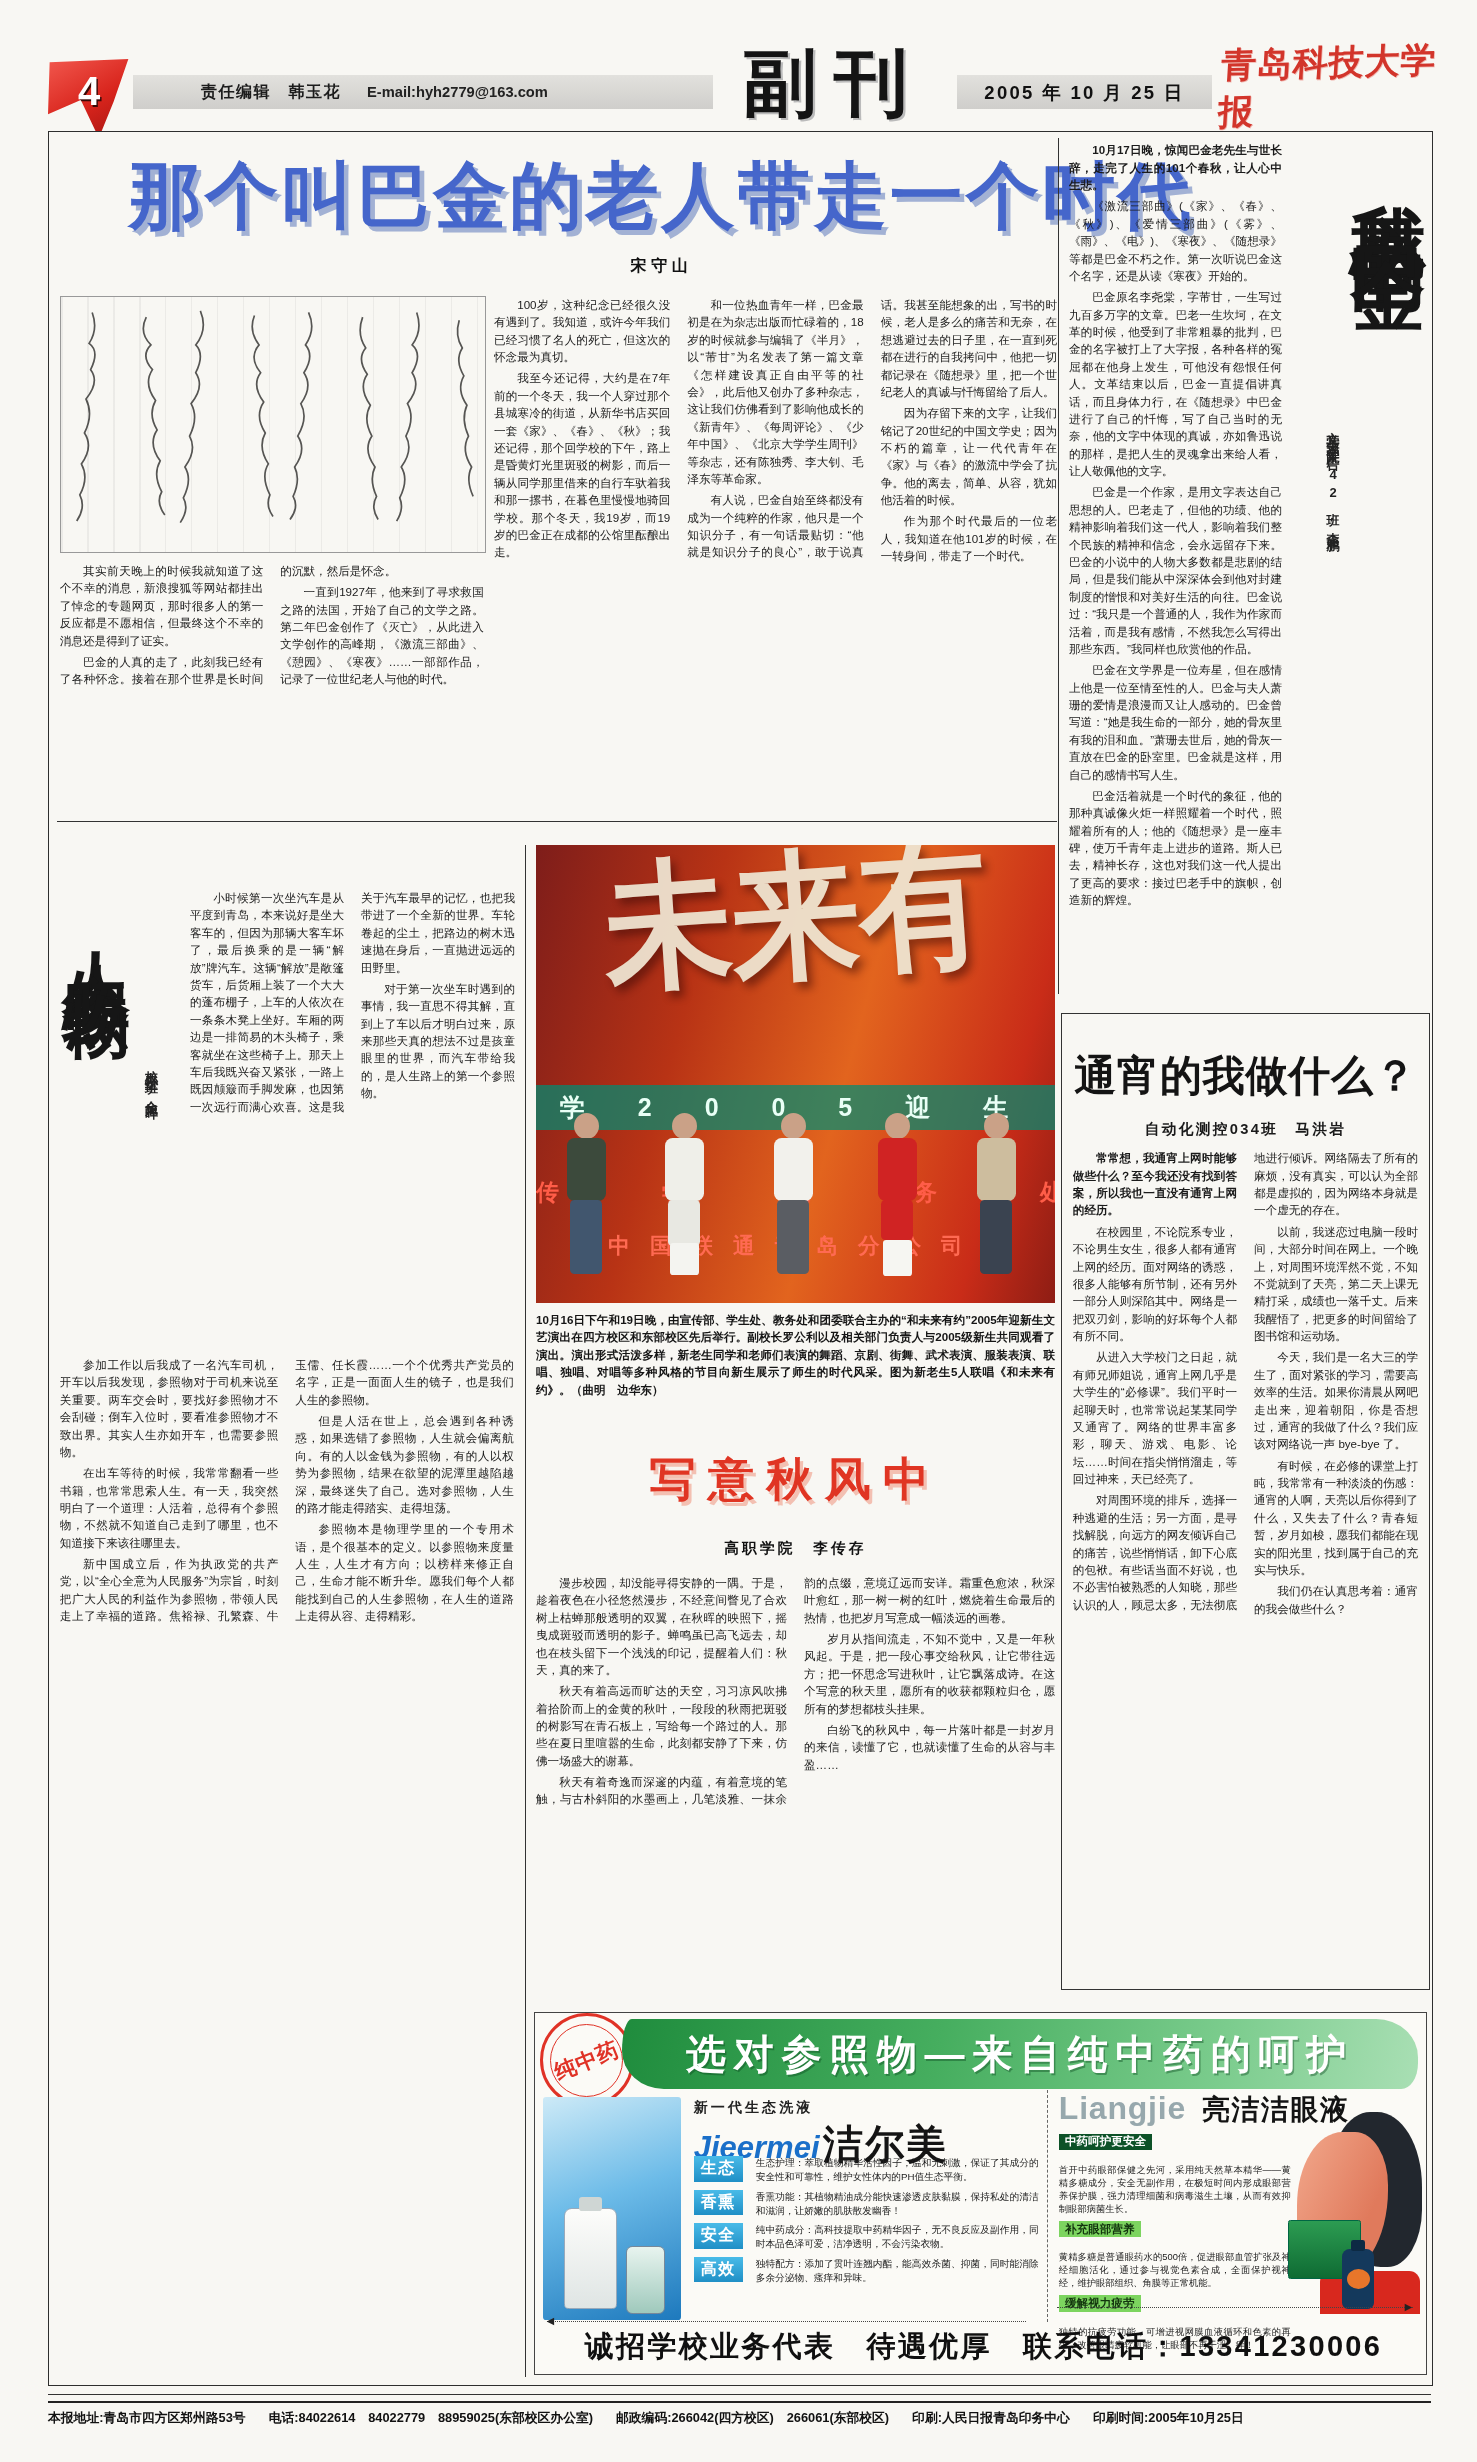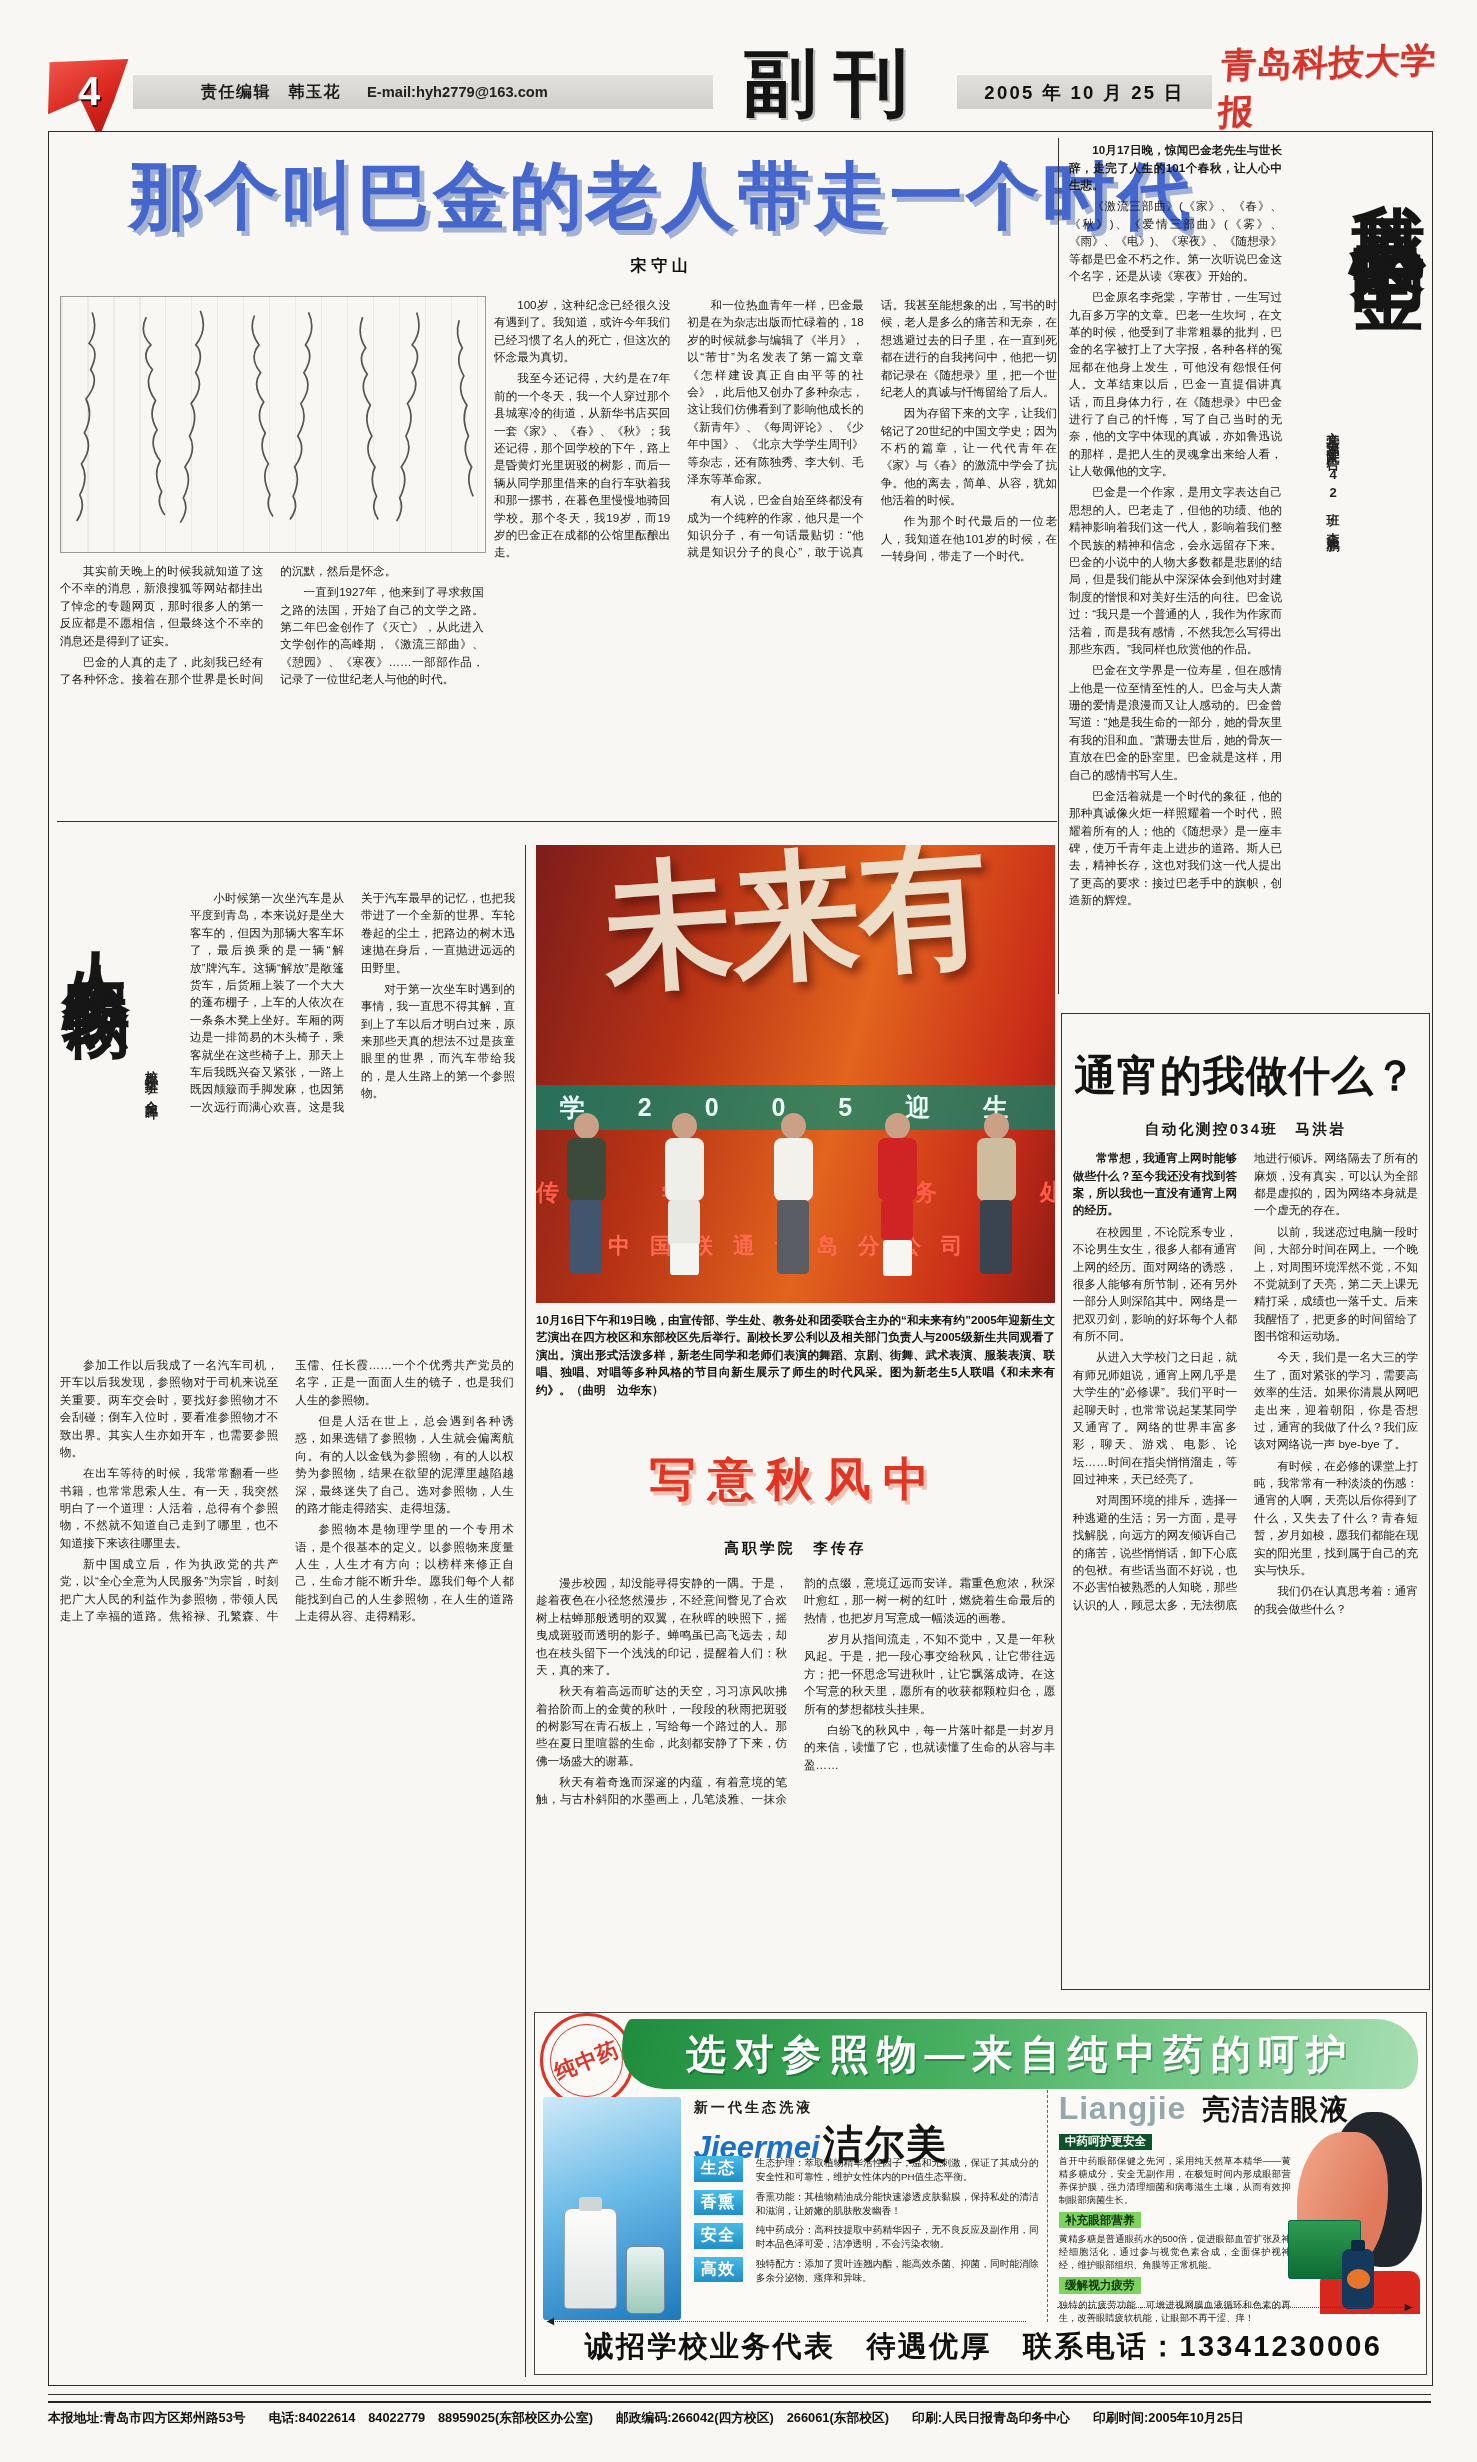--- a/index.html
+++ b/index.html
@@ -87,21 +87,21 @@
   .features{position:absolute;left:151px;top:56px;width:345px;display:flex;flex-direction:column;gap:5.4px}
   .feat{display:flex;gap:13px;align-items:flex-start}
   .badge{flex:0 0 auto;background:linear-gradient(#49bbe8,#1f8fc6);color:#fff;font-size:16px;font-weight:900;padding:2.3px 7px;letter-spacing:1.5px}
   .ftext{font-size:9.7px;line-height:1.45;color:#222;text-align:justify}
   .ad-right{position:absolute;left:512px;top:77px;width:376px;height:232px;border-left:1.5px dashed #666;padding-left:10.8px;box-sizing:border-box}
   .lj-en{font-size:32px;font-weight:800;color:#97a8ad;letter-spacing:0.8px}
   .lj-cn{font-size:28px;font-weight:900;color:#131313;letter-spacing:1.5px;margin-left:12.4px}
   .adsecs{margin-top:4.6px;width:232px;display:flex;flex-direction:column;gap:4.6px}
   .adh{display:inline-block;align-self:flex-start;background:#7cd45f;color:#12350e;font-size:11.6px;font-weight:900;padding:0.8px 6.2px}
   .adsec:first-child .adh{background:#0d5228;color:#fff}
-  .adt{font-size:9.3px;line-height:1.4;color:#222;text-align:justify;margin-top:5px}
+  .adt{font-size:9.3px;line-height:1.4;color:#222;text-align:justify;margin-top:14px}
   .face{position:absolute;right:1.5px;top:21.6px;width:125px;height:202px}
   .hair{position:absolute;right:0;top:0;width:93px;height:155px;background:#22272e;border-radius:48% 52% 40% 60%}
   .skin{position:absolute;left:0;top:20px;width:91px;height:147px;background:linear-gradient(115deg,#f2a88c,#e07a5c 70%);border-radius:58% 42% 70% 46%}
   .collar{position:absolute;left:23px;bottom:0;width:100px;height:43px;background:#d8281e;border-radius:10.8px 10.8px 0 0}
   .product{position:absolute;left:240px;top:130px;width:116px;height:100px}
   .pbox{position:absolute;left:0;top:0;width:71px;height:57px;background:linear-gradient(#2c9c52,#0f6b33);border:0.8px solid #064;border-radius:2.3px}
   .pbottle{position:absolute;left:54px;top:29px;width:32px;height:60px;background:#14395c;border-radius:7.7px 7.7px 6.2px 6.2px}
   .pbottle:before{content:"";position:absolute;left:4.6px;top:20px;width:23px;height:20px;background:#e8762a;border-radius:50%}
   .pbottle:after{content:"";position:absolute;left:9.3px;top:-9.3px;width:14px;height:10.8px;background:#0d2a44;border-radius:2.3px}
   .dotl{position:absolute;left:12.4px;top:308px;width:479px;border-top:1.5px dotted #444}

